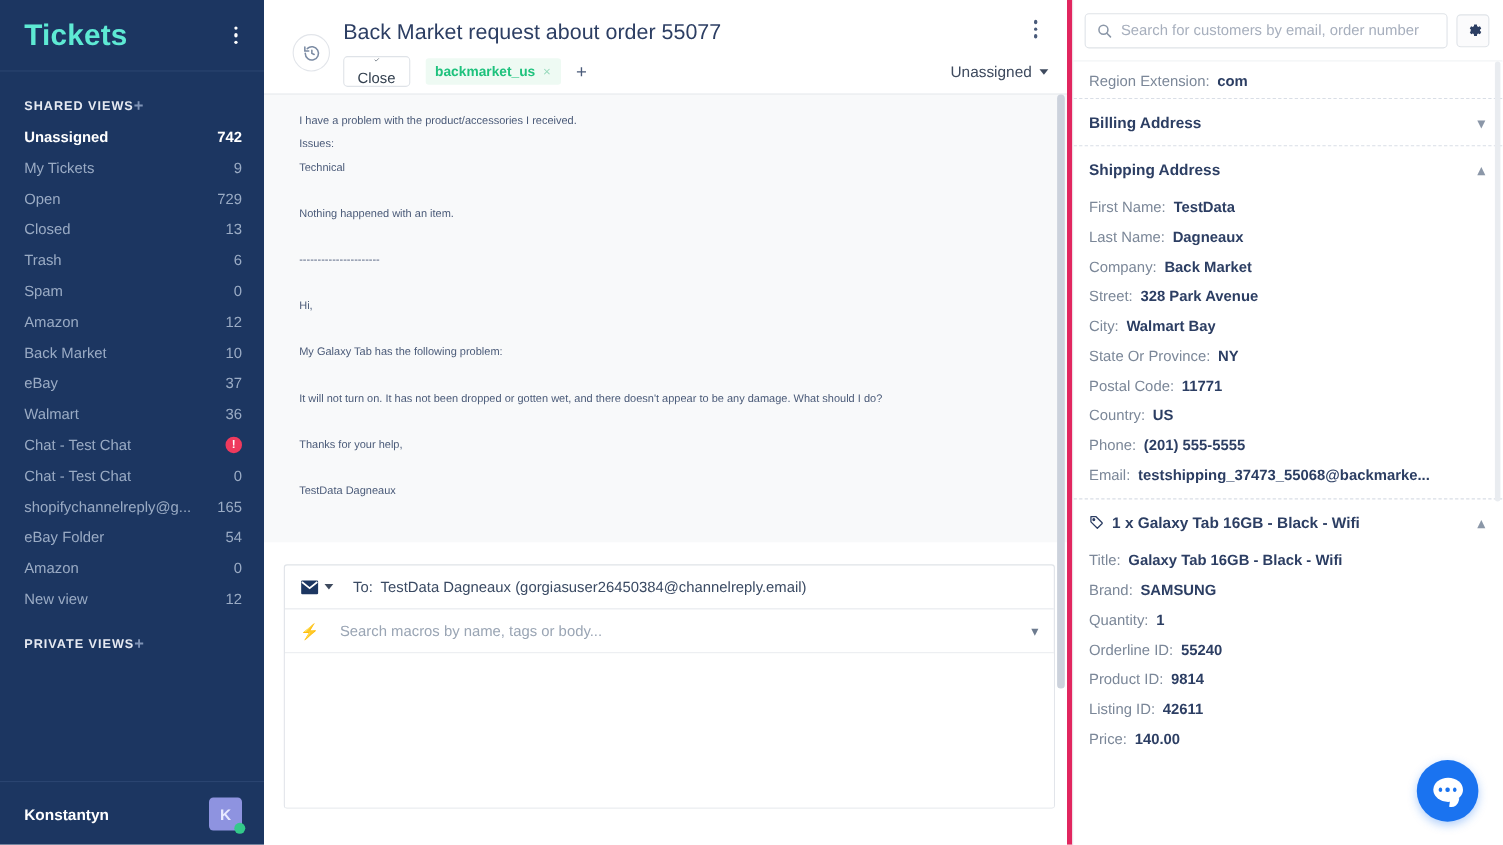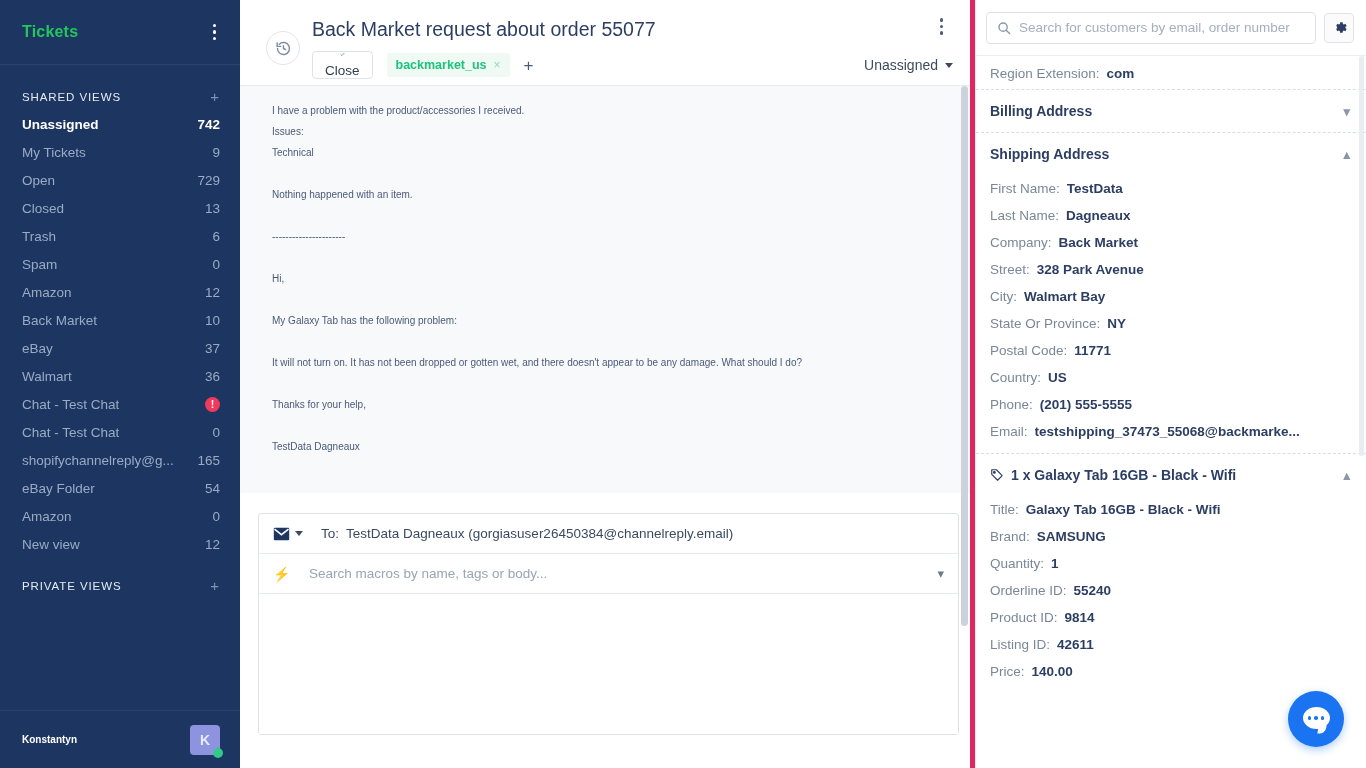--- a/index.html
+++ b/index.html
@@ -19,30 +19,30 @@
     display: flex; flex-direction: column;
     flex: 0 0 240px;
     position: relative;
   }
   .sb-header {
     height: 65px;
     display: flex; align-items: center; justify-content: space-between;
     padding: 0 20px 0 22px;
     border-bottom: 1px solid #2a4470;
   }
-  .sb-title { font-size: 16px; font-weight: bold; letter-spacing: .2px; color:#22c55e; }
+  .sb-title { font-size: 27px; font-weight: bold; letter-spacing: .2px; color:#5eead4; }
   .kebab { display:flex; flex-direction:column; gap:3px; align-items:center; cursor:pointer; padding:4px; }
   .kebab i { display:block; width:3.5px; height:3.5px; border-radius:50%; background:#ffffff; }
 
   .sb-scroll { flex: 1 1 auto; overflow: hidden; padding-top: 18px; }
 
   .sb-section {
-    display:flex; align-items:center; justify-content:space-between;
+    display:flex; align-items:center; 
     padding: 6px 20px 6px 22px;
-    font-size: 11.5px; font-weight: normal; letter-spacing: .9px;
+    font-size: 11.5px; font-weight: bold; letter-spacing: .9px;
     color: #e6eaf2;
   }
   .sb-plus { color:#7f93b5; font-size:15px; line-height:1; cursor:pointer; }
 
   .sb-item {
     display:flex; align-items:center; justify-content:space-between;
     height: 28px; padding: 0 20px 0 22px;
     font-size: 13.5px; color: #9aabc4; cursor:pointer;
   }
   .sb-item.active { color:#ffffff; font-weight:bold; }
@@ -55,21 +55,21 @@
     display:flex; align-items:center; justify-content:center; line-height:1;
   }
   .sb-gap { height:14px; }
 
   .sb-footer {
     height: 58px; flex:0 0 58px;
     border-top:1px solid #2a4470;
     display:flex; align-items:center; justify-content:space-between;
     padding: 0 20px 0 22px;
   }
-  .sb-user { font-size:10px; font-weight:bold; color:#fff; }
+  .sb-user { font-size:14px; font-weight:bold; color:#fff; }
   .avatar-wrap { position:relative; }
   .avatar {
     width:30px; height:30px; border-radius:4px;
     background:#8e93e0; color:#e8eaff;
     display:flex; align-items:center; justify-content:center;
     font-size:14px; font-weight:bold;
   }
   .presence {
     position:absolute; right:-3px; bottom:-3px;
     width:10px; height:10px; border-radius:50%;

